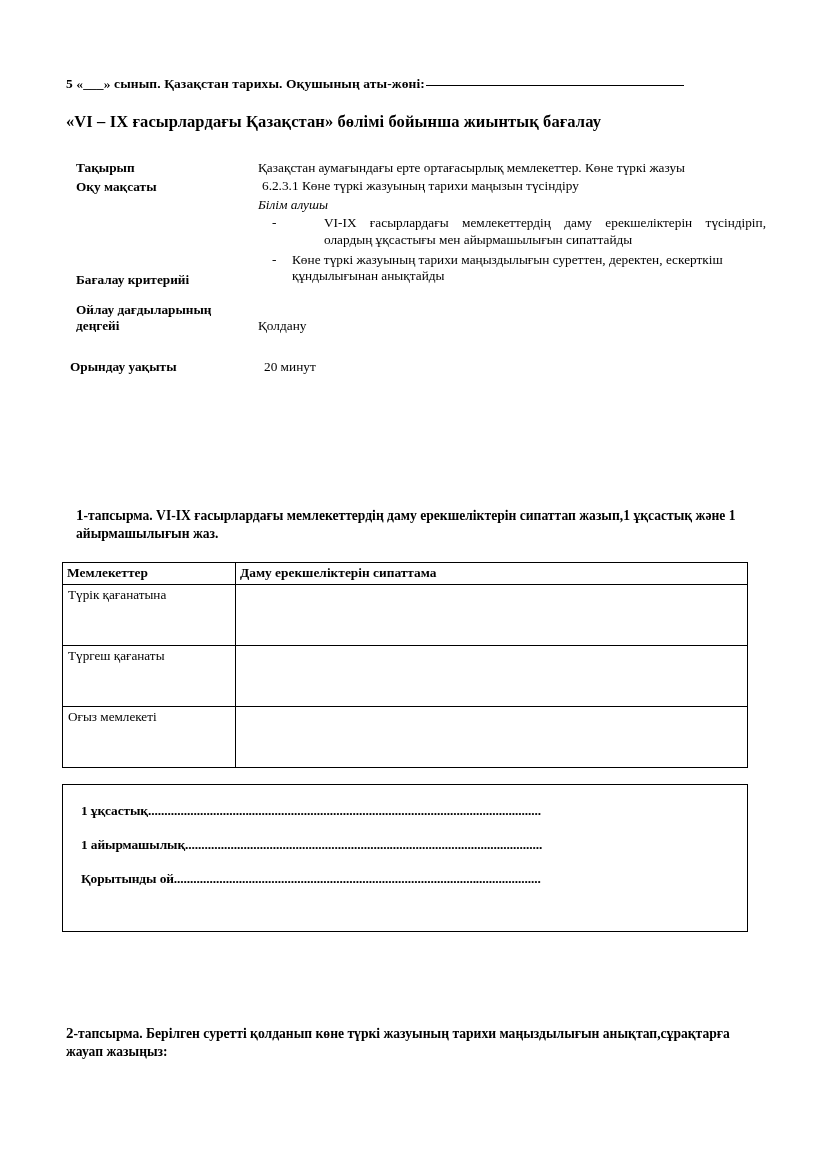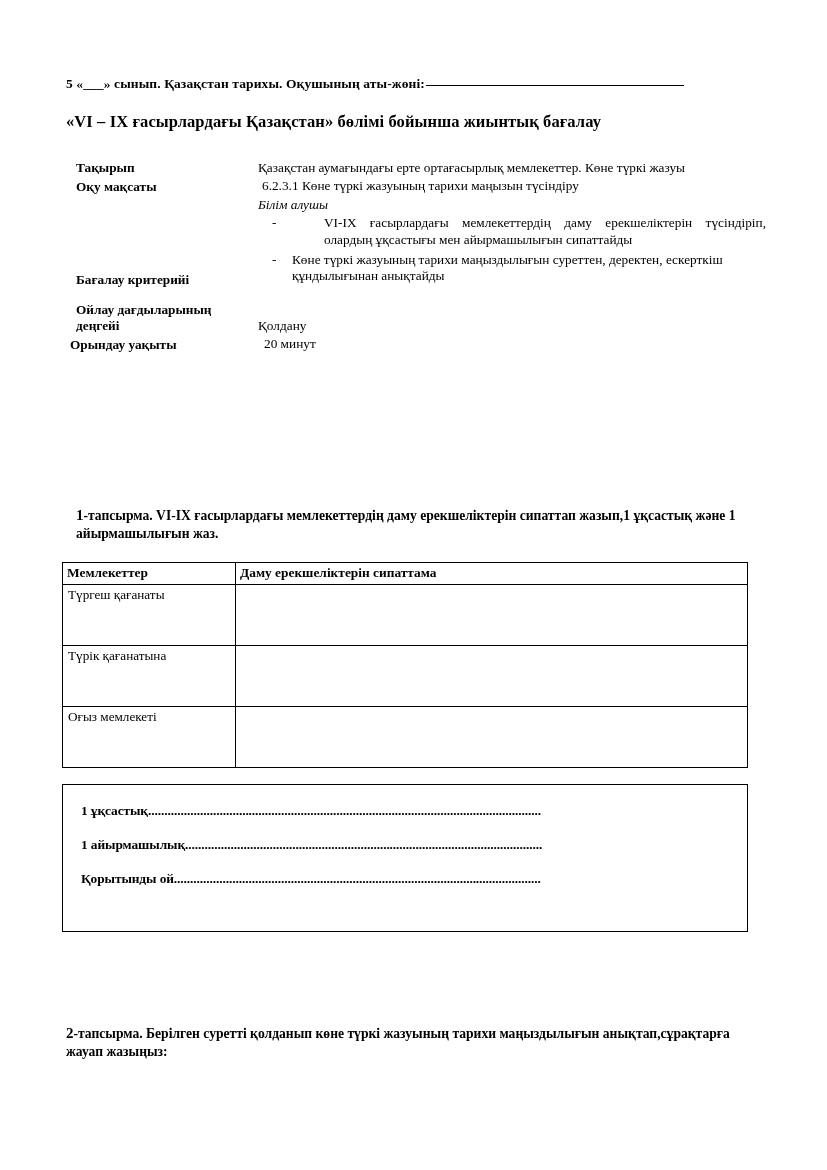--- a/index.html
+++ b/index.html
@@ -224,44 +224,44 @@
 
     <div class="info-row spaced">
       <div class="info-label">
         <span>Ойлау дағдыларының</span><br>
         <span>деңгейі</span>
       </div>
       <div class="info-value">Қолдану</div>
     </div>
 
     <div class="info-row">
-      <div class="info-label" style="padding-left:4px;">Орындау уақыты</div>
+      <div class="info-label" style="padding-left:4px;margin-top:23px;">Орындау уақыты</div>
       <div class="info-value" style="padding-left:8px;">20  минут</div>
     </div>
 
   </div>
 
   <div class="task-heading" id="task1-heading">
     <span class="num">1</span><span>-тапсырма. VI-IX ғасырлардағы мемлекеттердің даму ерекшеліктерін сипаттап жазып,1 ұқсастық және 1 айырмашылығын  жаз.</span>
   </div>
 
   <table class="tbl">
     <thead>
       <tr>
         <th class="col-state">Мемлекеттер</th>
         <th>Даму ерекшеліктерін сипаттама</th>
       </tr>
     </thead>
     <tbody>
       <tr class="row-body">
+        <td class="col-state">Түрік қағанатына</td>
+        <td></td>
+      </tr>
+      <tr class="row-body">
         <td class="col-state">Түргеш қағанаты</td>
-        <td></td>
-      </tr>
-      <tr class="row-body">
-        <td class="col-state">Түрік қағанатына</td>
         <td></td>
       </tr>
       <tr class="row-body">
         <td class="col-state">Оғыз мемлекеті</td>
         <td></td>
       </tr>
     </tbody>
   </table>
 
   <div class="answer-box">

